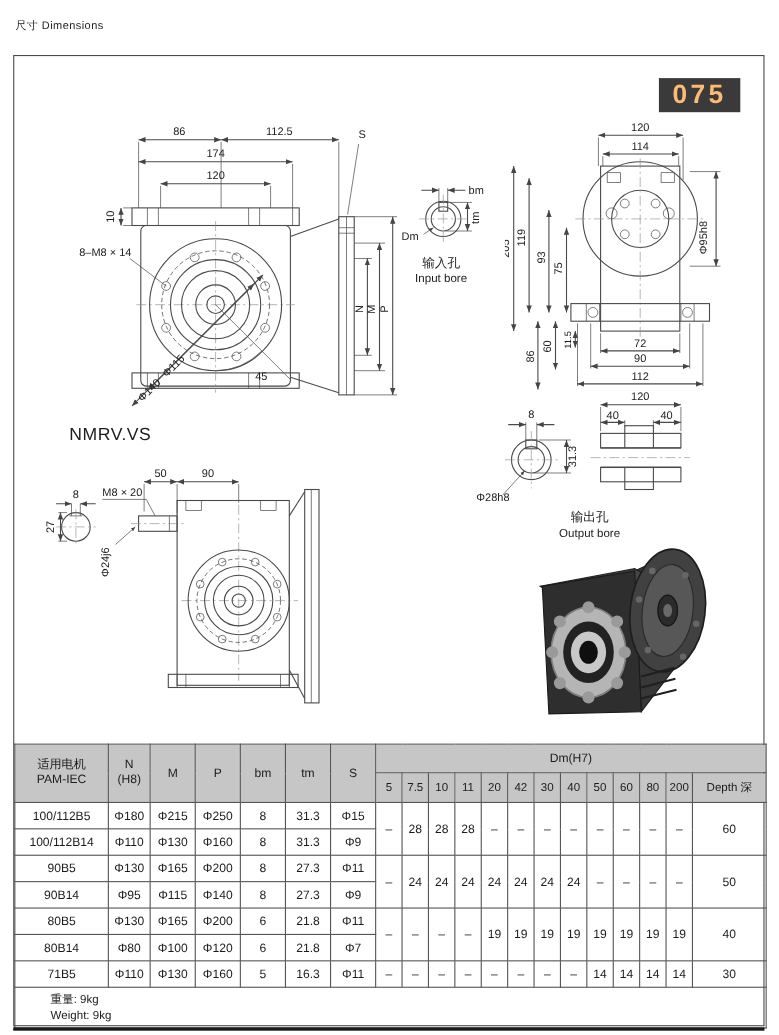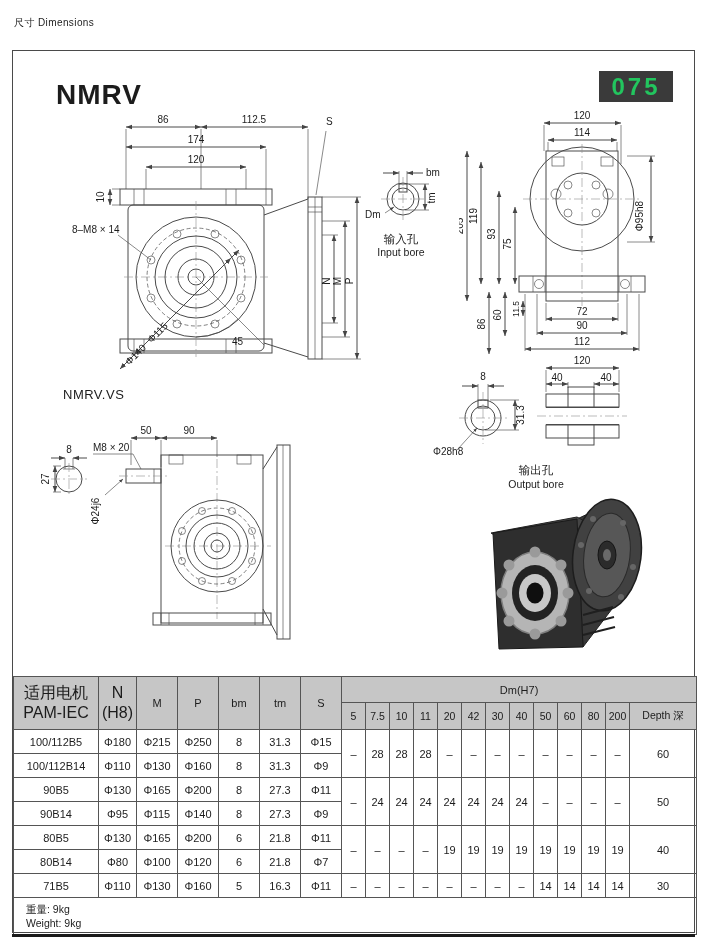--- a/index.html
+++ b/index.html
@@ -1,51 +1,50 @@
 <!DOCTYPE html>
 <html><head>
 <meta charset="utf-8">
 <style>
   *{margin:0;padding:0;box-sizing:border-box}
   html,body{width:708px;height:941px;background:#fff;font-family:"Liberation Sans",sans-serif;color:#1c1c1c}
   body{position:relative}
   .page-title{position:absolute;left:14px;top:16px;font-size:10px;letter-spacing:.4px}
   .main-box{position:absolute;left:12px;top:50px;width:683px;height:883px;border:1.5px solid #4a4a4a;background:#fff}
   .model-label{position:absolute;left:43px;top:28px;font-size:28px;font-weight:bold;letter-spacing:1px}
-  .model-vs-label{position:absolute;left:50px;top:336px;font-size:13px;letter-spacing:.5px}
-  .size-badge{position:absolute;left:586px;top:20px;width:74px;height:31px;background:#3a3a3a;color:#22c55e;
+  .model-vs-label{position:absolute;left:50px;top:336px;font-size:16px;letter-spacing:.5px}
+  .size-badge{position:absolute;left:586px;top:20px;width:74px;height:31px;background:#3a3a3a;color:#fdba74;
     font-size:24px;font-weight:bold;text-align:center;line-height:31px;letter-spacing:3px}
   .drawing{position:absolute}
   svg .ln{stroke:#4a4a4a;stroke-width:1;fill:none}
   svg .tn{stroke:#4a4a4a;stroke-width:.65;fill:none}
   svg .cl{stroke:#8f8f8f;stroke-width:.6;stroke-dasharray:9 3 2 3;fill:none}
   svg .dsh{stroke:#4a4a4a;stroke-width:.7;stroke-dasharray:4 2.5;fill:none}
   svg text{font-family:"Liberation Sans",sans-serif;font-size:10px;fill:#1c1c1c}
   svg text.sm{font-size:8.5px}
   svg text.cap{font-size:11.5px}
   svg text.cap2{font-size:10.5px}
   .spec-table{position:absolute;left:0;top:625px;width:100%;border-collapse:collapse;table-layout:fixed;font-size:11px}
   .spec-table th,.spec-table td{border:1px solid #555;text-align:center;font-weight:normal;padding:0;overflow:hidden}
   .spec-table thead th{background:#c6c6c6}
   .spec-table tr.h1{height:26px}
   .spec-table tr.h2{height:27px}
   .spec-table tr.h2 th{font-size:10.5px}
   .spec-table tbody tr{height:24px}
-  .hdr2line{line-height:1.25;font-size:16px}
-  .note-row td{text-align:left;padding-left:12px;height:37px;font-size:10.5px;line-height:1.35}
+  .hdr2line{line-height:1.25;font-size:11px}
+  .note-row td{text-align:left;padding-left:32px;height:37px;font-size:10.5px;line-height:1.35}
   .bottom-rule{position:absolute;left:12px;top:934px;width:683px;height:3px;background:#1a1a1a}
 </style>
 </head>
 <body>
 
 <div class="page-title">尺寸 Dimensions</div>
 
 <div class="main-box">
 
-  <div class="model-label">NMRV</div>
   <div class="size-badge">075</div>
   <div class="model-vs-label">NMRV.VS</div>
 
   <svg class="drawing" style="left:55px;top:60px" width="296" height="285" viewBox="0 0 296 285">
     <defs>
       <marker id="ar1" viewBox="0 0 10 10" refX="9" refY="5" markerWidth="7" markerHeight="7" orient="auto-start-reverse">
         <path d="M0,1.5 L9,5 L0,8.5 z" fill="#444"></path>
       </marker>
     </defs>
     <g>

